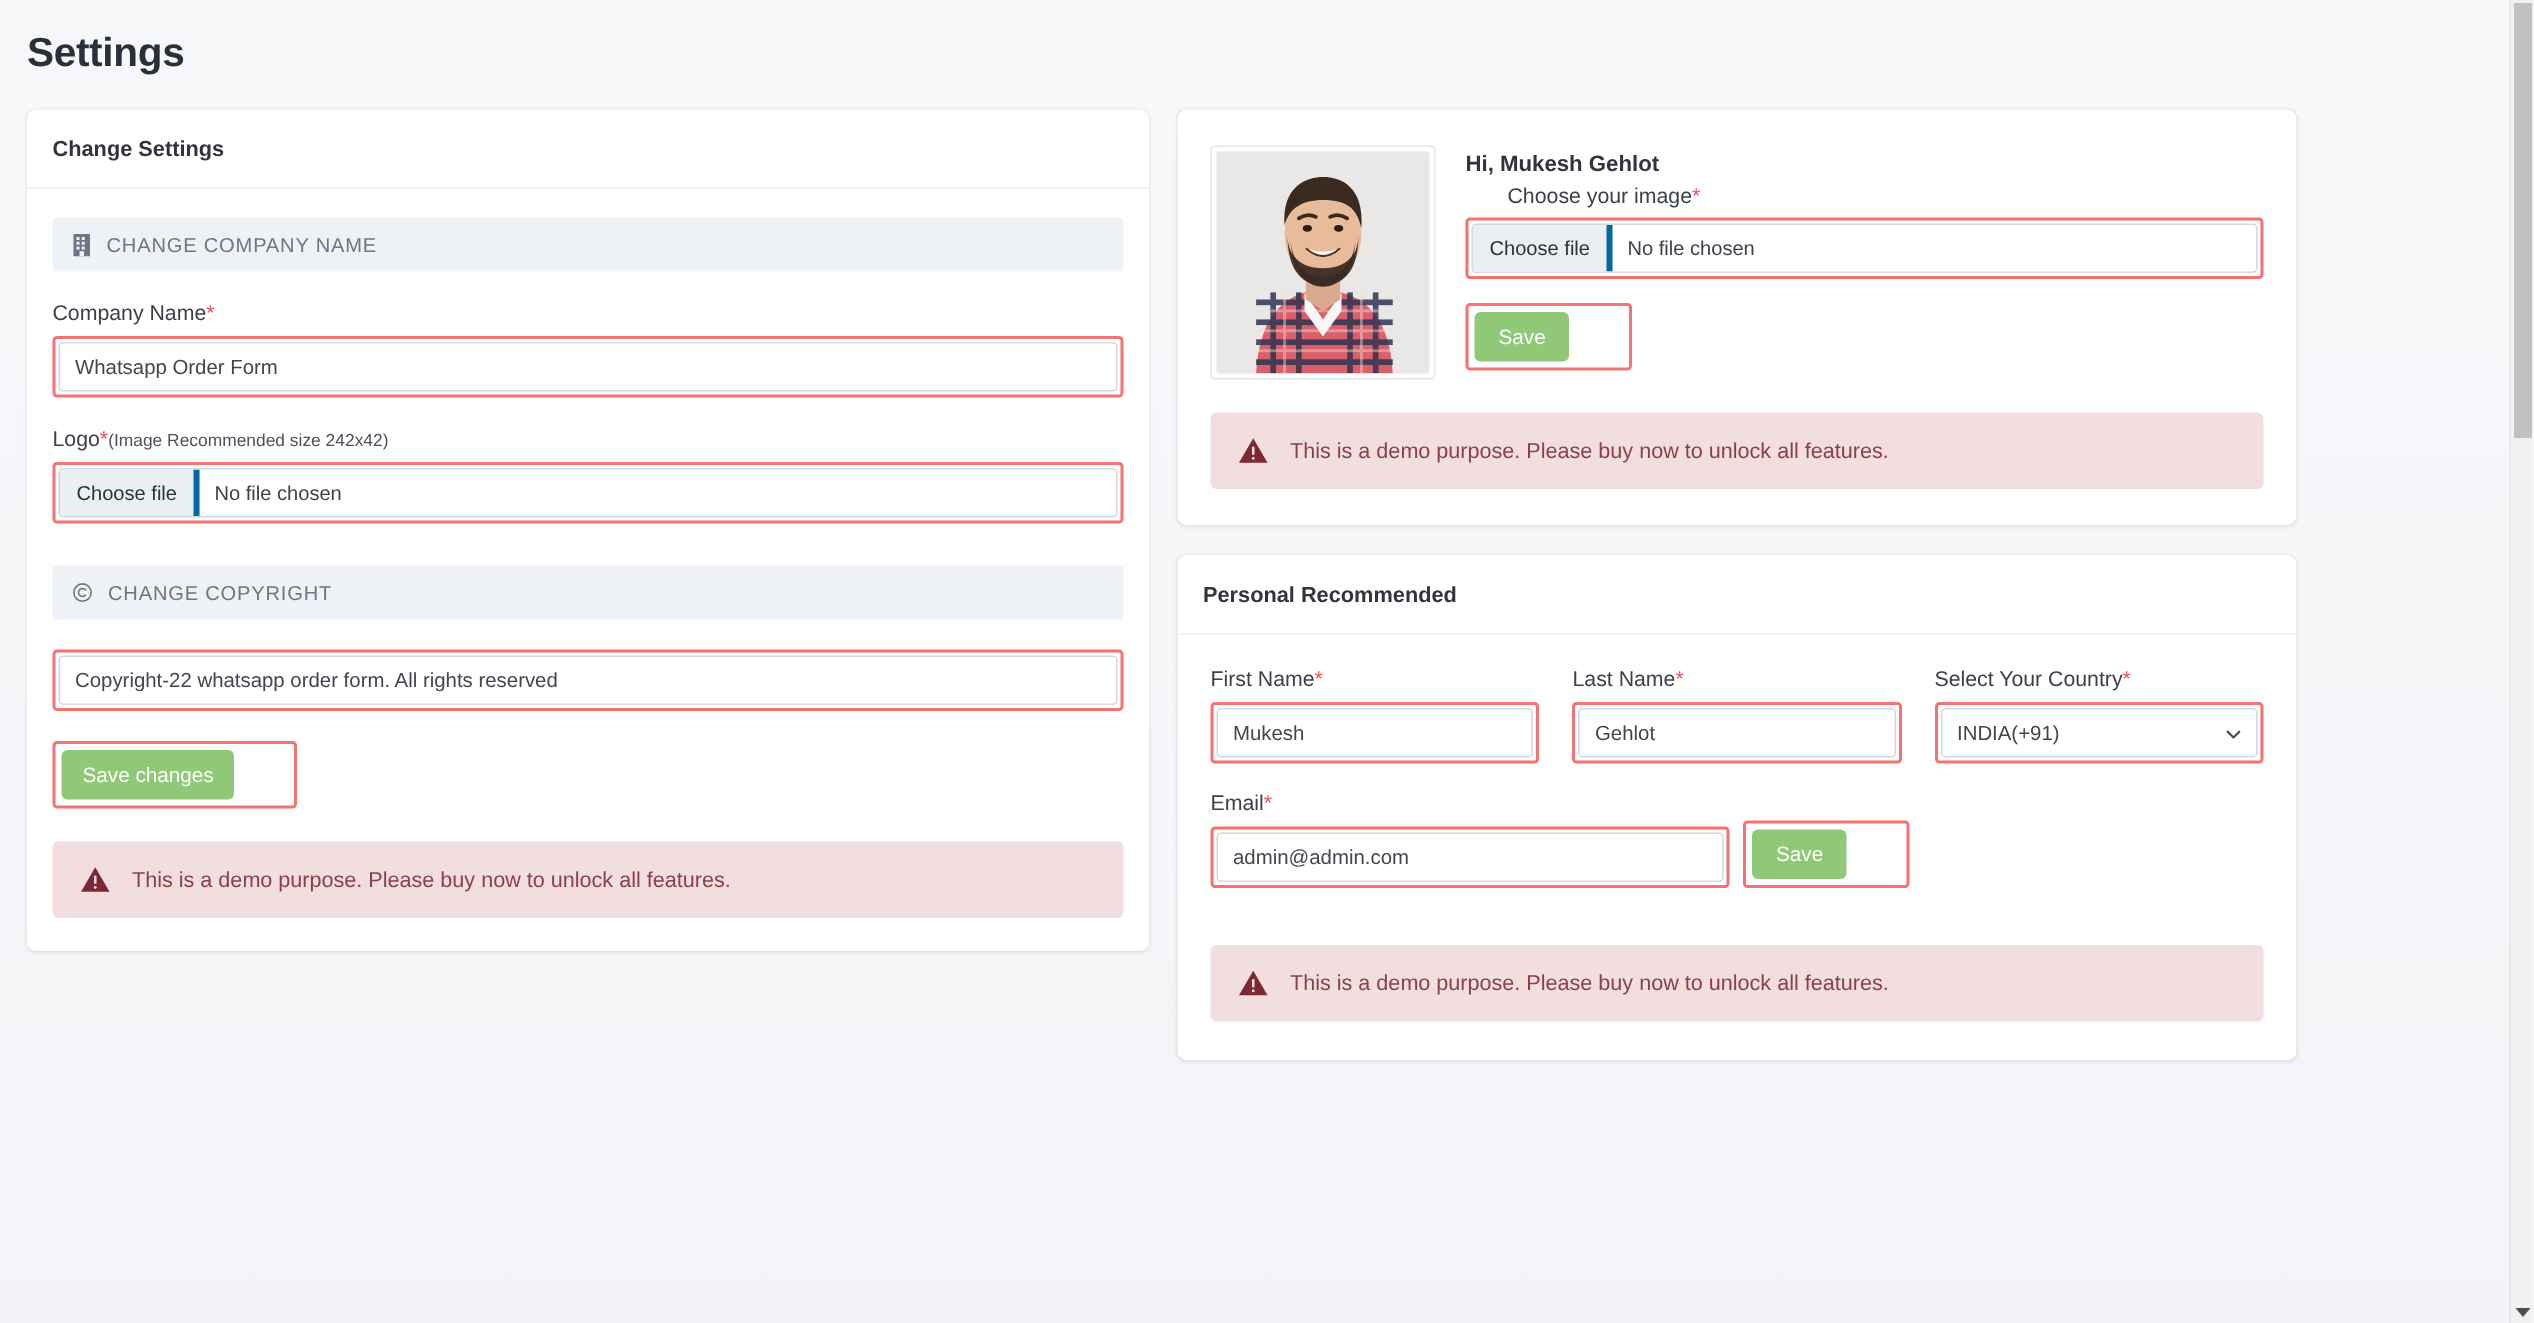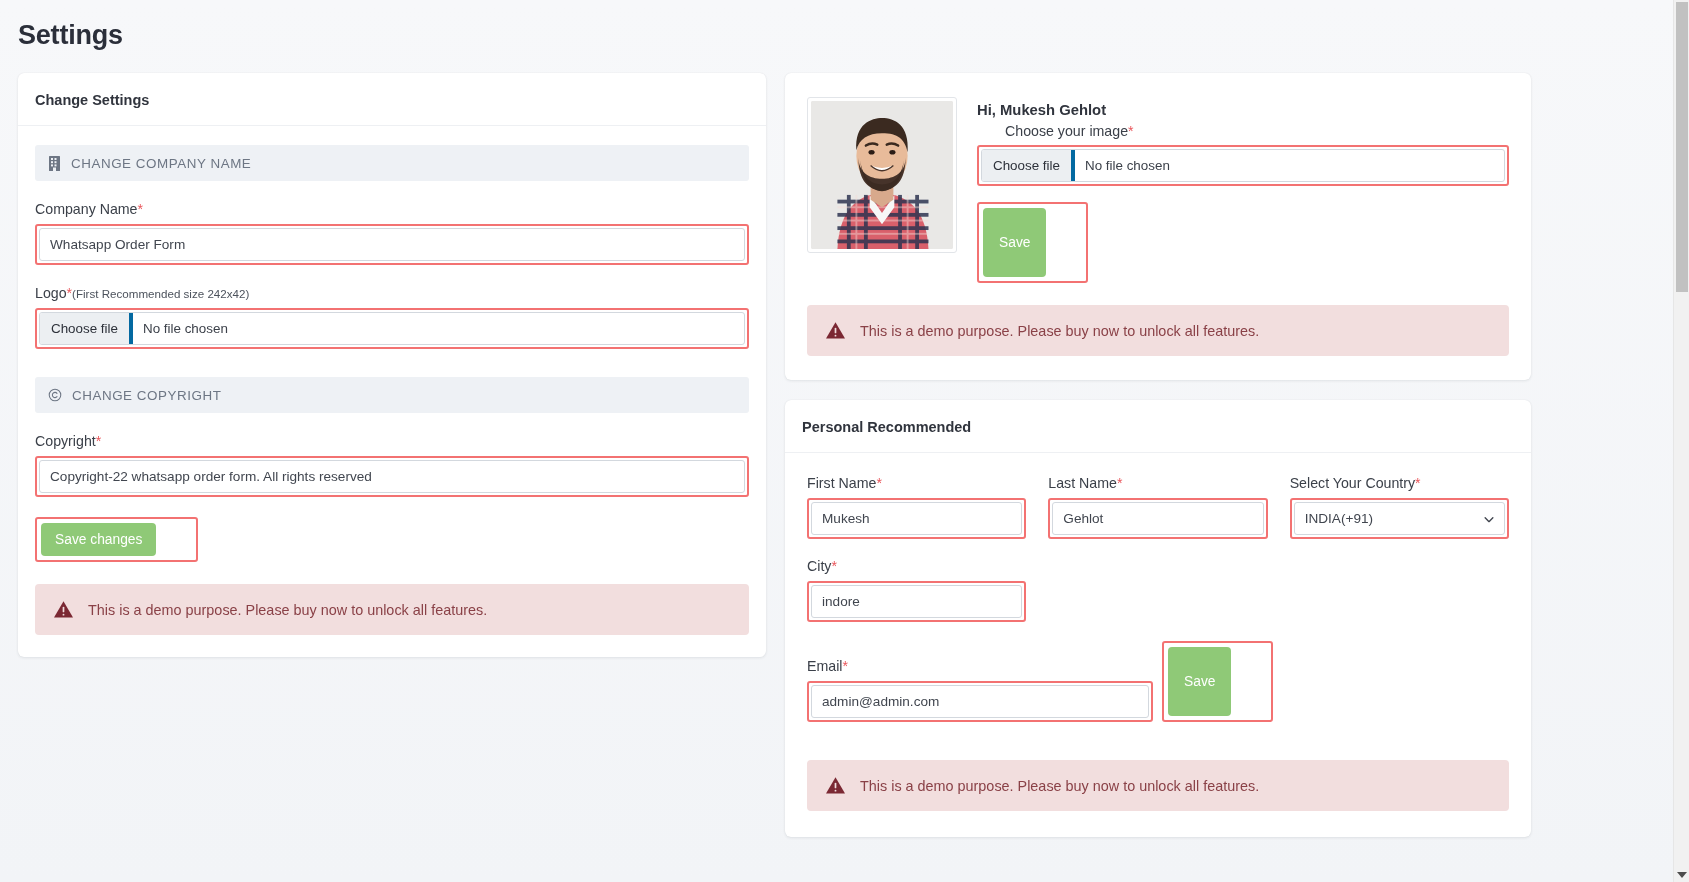--- a/index.html
+++ b/index.html
@@ -169,21 +169,21 @@
     background: #8fc977;
     border: none;
     border-radius: 4px;
     color: #ffffff;
     font-size: 13.8px;
     font-family: "Liberation Sans", sans-serif;
     padding: 9px 14px;
     cursor: pointer;
     line-height: 1.1;
   }
-  .btn-green.sm { padding: 27px 16px; }
+  .btn-green.sm { padding: 9px 16px; }
 
   
   .alert {
     background: #f2dede;
     border-radius: 4px;
     padding: 16px 18px;
     display: flex;
     align-items: center;
     gap: 14px;
     margin-top: 22px;
@@ -296,44 +296,41 @@
             <label class="field-label">
               <span>Company Name</span><span class="req">*</span>
             </label>
             <span class="hl">
               <input class="inp" type="text" value="Whatsapp Order Form" style="">
             </span>
           </div>
 
           <div class="form-group">
             <label class="field-label">
-              <span>Logo</span><span class="req">*</span><span class="hint">(First Recommended size 242x42)</span>
+              <span>Logo</span><span class="req">*</span><span class="hint">(Image Recommended size 242x42)</span>
             </label>
             <span class="hl">
               <div class="fileinput">
                 <span class="btn-choose">Choose file</span>
                 <span class="fname">No file chosen</span>
               </div>
             </span>
           </div>
 
           <div class="section-bar" style="margin-top:28px;">
             <span class="sb-icon">
               <svg width="14" height="14" viewBox="0 0 16 16" fill="none" stroke="currentColor" stroke-width="1.2">
                 <circle cx="8" cy="8" r="6.6"></circle>
                 <path d="M10.3 6.1a3 3 0 1 0 0 3.8" stroke-linecap="round"></path>
               </svg>
             </span>
             <span class="sb-label">CHANGE COPYRIGHT</span>
           </div>
 
           <div class="form-group">
-            <label class="field-label">
-              <span>Copyright</span><span class="req">*</span>
-            </label>
             <span class="hl">
               <input class="inp" type="text" value="Copyright-22 whatsapp order form. All rights reserved" style="">
             </span>
           </div>
 
           <div style="margin-top:20px;">
             <span class="hl hl-inline" style="padding:4px 40px 4px 4px;">
               <button class="btn-green">Save changes</button>
             </span>
           </div>
@@ -478,28 +475,20 @@
                   <span>INDIA(+91)</span>
                   <span class="chev">
                     <svg width="12" height="12" viewBox="0 0 14 14" fill="none" stroke="currentColor" stroke-width="1.6" stroke-linecap="round" stroke-linejoin="round">
                       <path d="M2.5 5 L7 9.5 L11.5 5"></path>
                     </svg>
                   </span>
                 </div>
               </span>
             </div>
 
-            <div>
-              <label class="field-label">
-                <span>City</span><span class="req">*</span>
-              </label>
-              <span class="hl">
-                <input class="inp" type="text" value="indore" style="">
-              </span>
-            </div>
 
           </div>
 
           <div class="save-inline-row" style="margin-top:19px;">
             <div class="col">
               <label class="field-label">
                 <span>Email</span><span class="req">*</span>
               </label>
               <span class="hl">
                 <input class="inp" type="text" value="admin@admin.com" style="">

